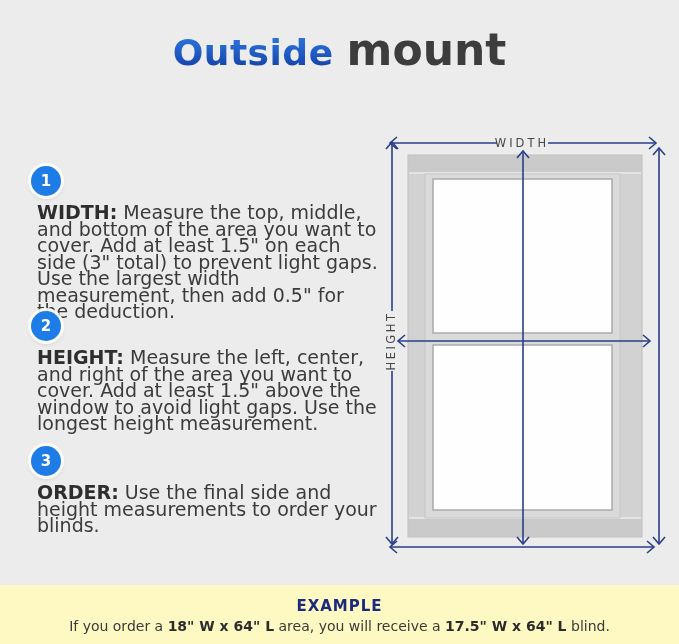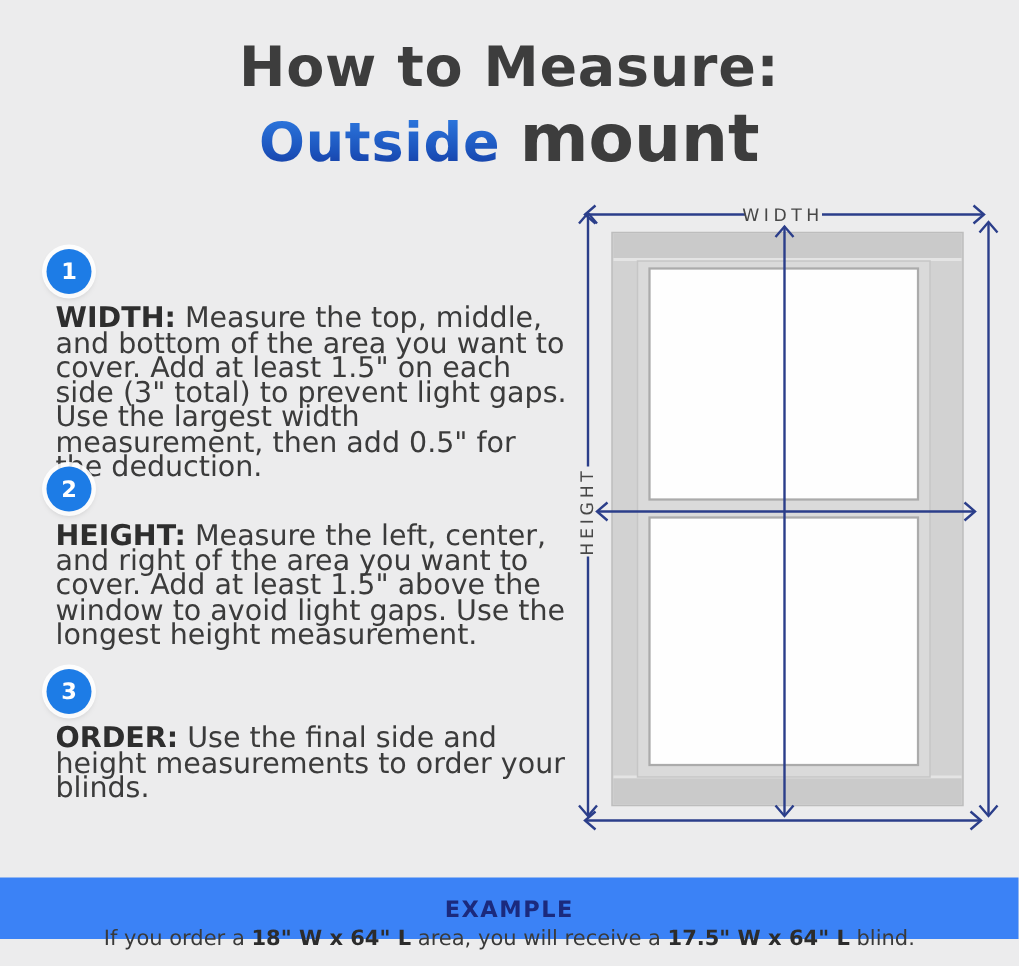--- a/index.html
+++ b/index.html
@@ -43,37 +43,36 @@
     margin-top:8px; margin-left:7px;
     font-size:19px; line-height:16.5px; color:#3b3b3b;
   }
   .step p strong { font-weight:700; color:#2e2e2e; }
 
   
   .diagram { position:absolute; left:370px; top:125px; width:305px; height:435px; }
 
   
   .example {
-    position:absolute; left:0; right:0; top:585px; height:41px;
-    background:#3b82f6; text-align:center;
+    position:absolute; left:0; right:0; top:585px; height:59px;
+    background:#fef9c3; text-align:center;
   }
   .ex-head {
     margin-top:12px; font-size:15px; font-weight:700;
     letter-spacing:1px; color:#1b2a7d;
   }
   .ex-line { margin-top:3px; font-size:14px; color:#3a3a3a; }
   .ex-line strong { font-weight:700; color:#2c2c2c; }
 </style>
 </head>
 <body>
 
 <div class="page">
 
   <header class="title">
-    <div class="t1">How to Measure:</div>
     <div class="t2">
       <span class="accent">Outside</span>
       <span class="t2rest">mount</span>
     </div>
   </header>
 
   <section class="step step1">
     <div class="badge">
       <span>1</span>
     </div>

